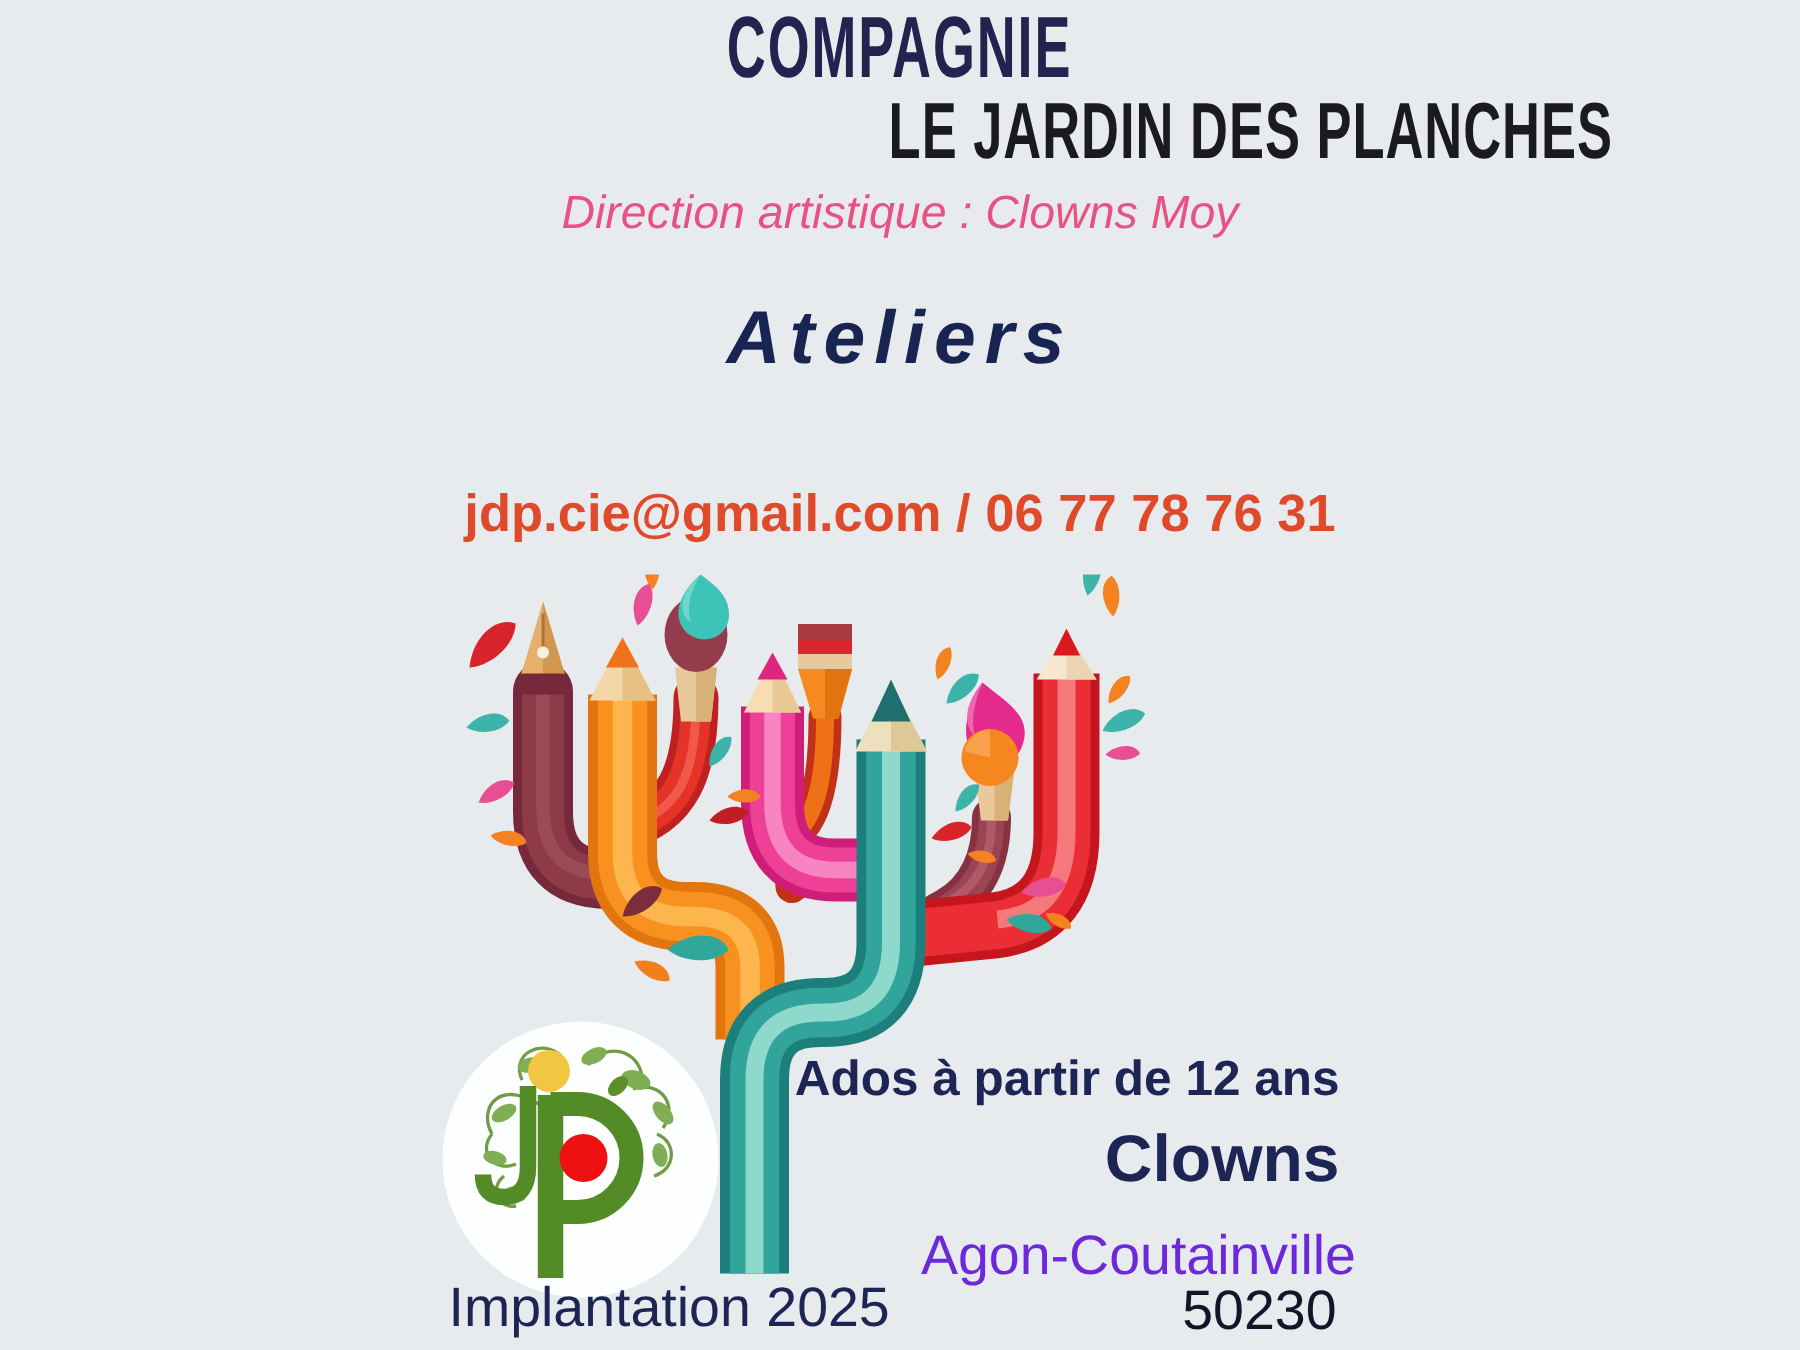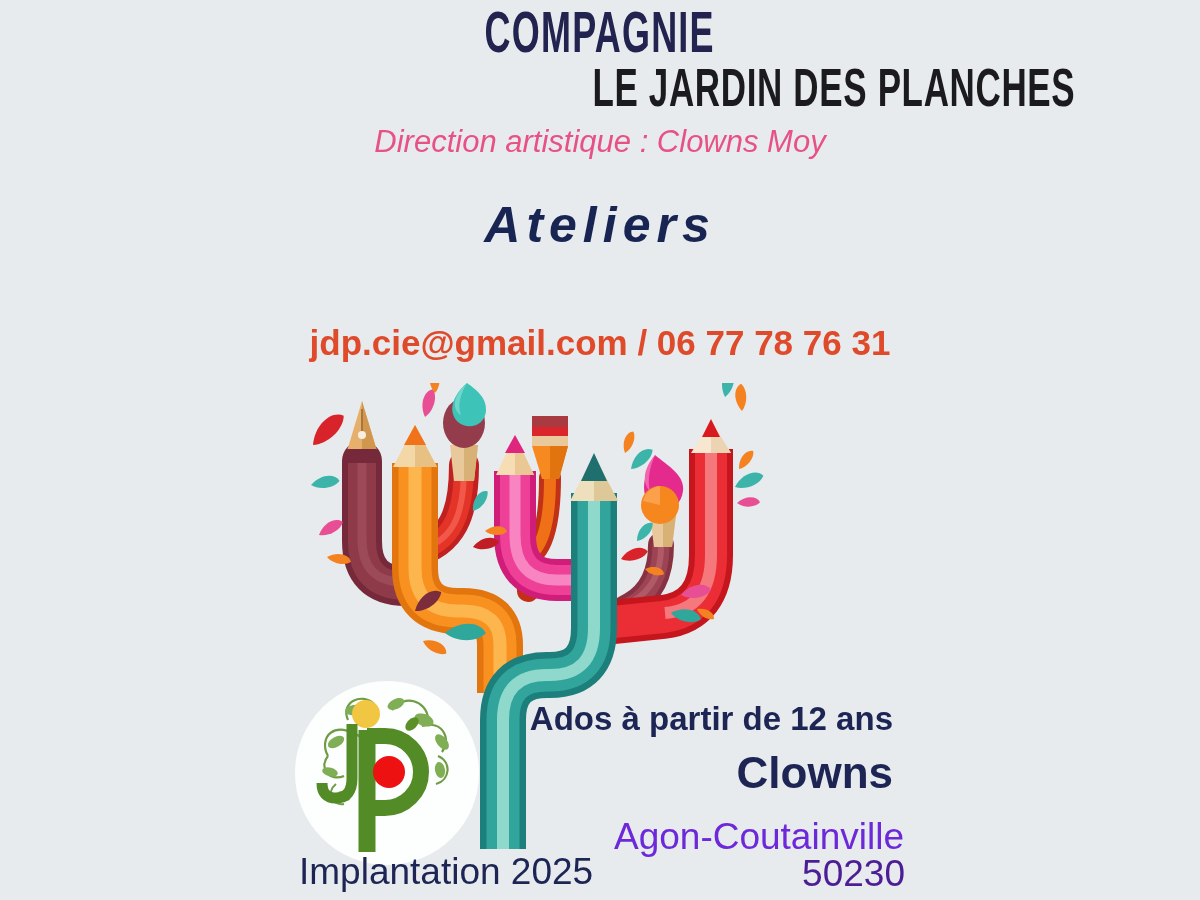--- a/index.html
+++ b/index.html
@@ -15,21 +15,21 @@
   .h-name{top:60px;text-align:right;}
   .h-name .cond{font-weight:700;font-size:53px;line-height:1.05;color:#1b1b1d;
                 letter-spacing:1px;transform:scale(0.66,1);}
   .h-direction{top:124px;font-style:italic;font-size:31px;color:#e85184;font-weight:400;}
   .t-line1{top:196px;font-weight:700;font-size:50px;color:#182553;letter-spacing:6px;font-style:italic;}
   .t-line2{top:250px;font-weight:700;font-size:52px;color:#182553;letter-spacing:8px;}
   .contact{top:323px;font-weight:700;font-size:35px;color:#df4a2b;}
   .teens{top:700px;right:307px;font-weight:700;font-size:33px;color:#1c2553;white-space:nowrap;}
   .adults{top:748px;right:307px;font-weight:700;font-size:44px;color:#1c2553;white-space:nowrap;}
   .city{top:816px;right:296px;font-weight:400;font-size:37px;color:#6d28d9;white-space:nowrap;margin-left:37px;}
-  .postal{top:853px;right:295px;font-weight:400;font-size:37px;color:#4c1d95;white-space:nowrap;}
+  .postal{top:853px;right:309px;font-weight:400;font-size:37px;color:#0f172a;white-space:nowrap;}
   .implantation{top:851px;left:299px;font-weight:400;font-size:37px;color:#1c2553;white-space:nowrap;}
 </style>
 </head>
 <body>
 
 <div class="poster">
 
   <svg class="abs" style="left:295px;top:383px" width="480" height="480" viewBox="0 0 480 480">
     <defs>
       <path id="leafShape" d="M0,0 C9,-13 26,-17 33,-8 C27,2 10,5 0,0 Z"></path>

